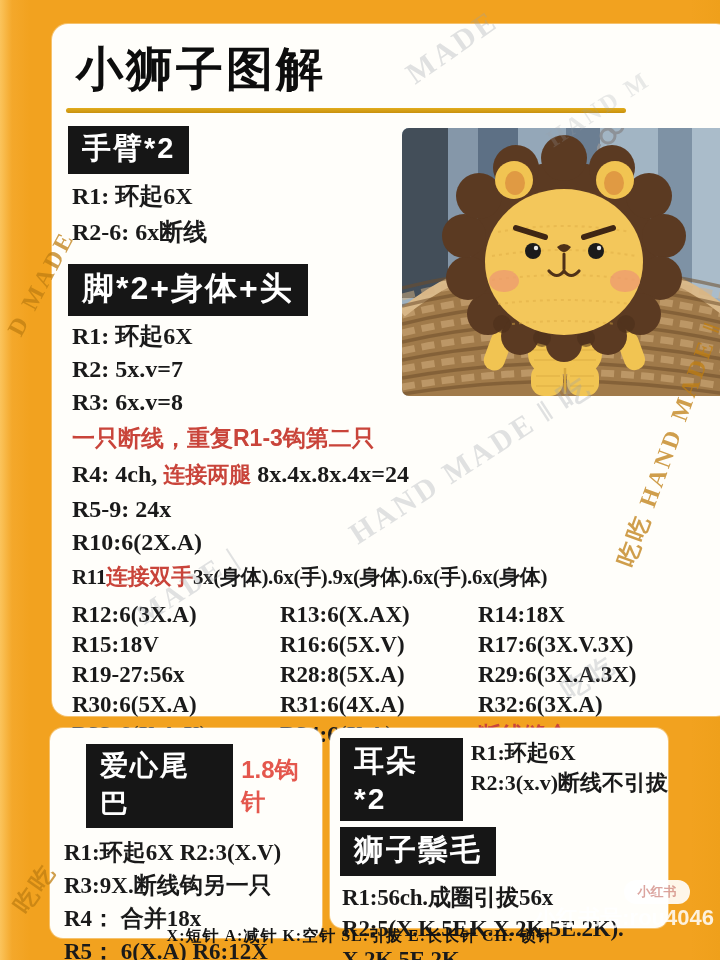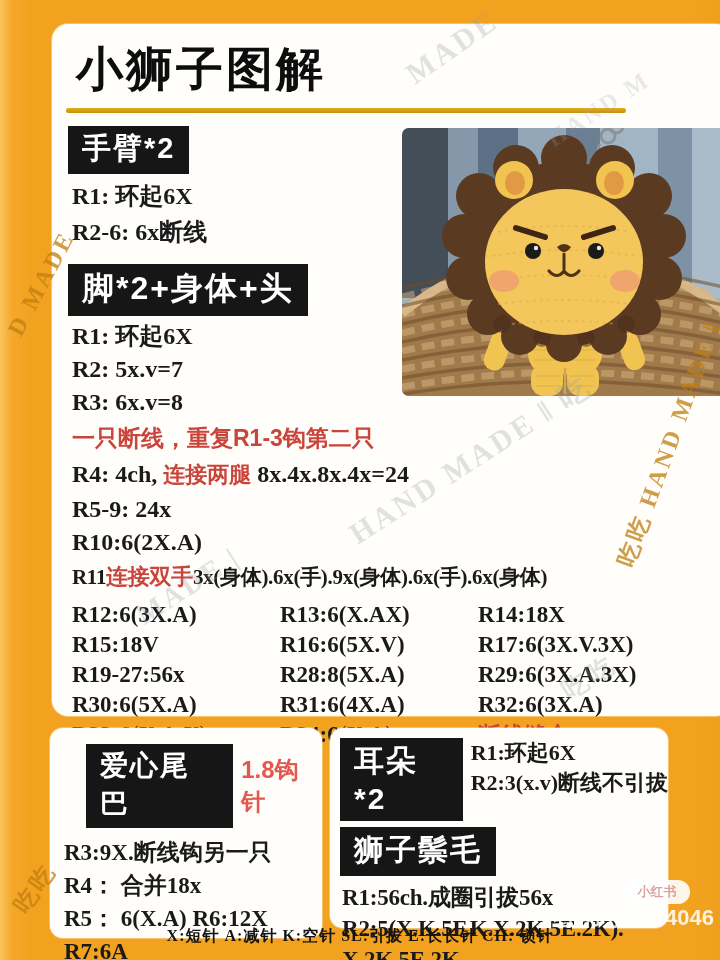--- a/index.html
+++ b/index.html
@@ -227,20 +227,21 @@
     </div>
   </div>
 </div>
 
 <div class="panel panel-tail">
   <div class="tail-head">
     <div class="hbox h-tail">爱心尾巴</div>
     <div class="tail-note">1.8钩针</div>
   </div>
   <div class="tail-lines">
+    <div>R1:环起6X   R2:3(X.V)</div>
     <div>R3:9X.断线钩另一只</div>
     <div>R4： 合并18x</div>
     <div>R5： 6(X.A)    R6:12X</div>
     <div>R7:6A</div>
   </div>
 </div>
 
 <div class="panel panel-ears">
   <div class="ears-row">
     <div class="hbox h-ears">耳朵*2</div>

